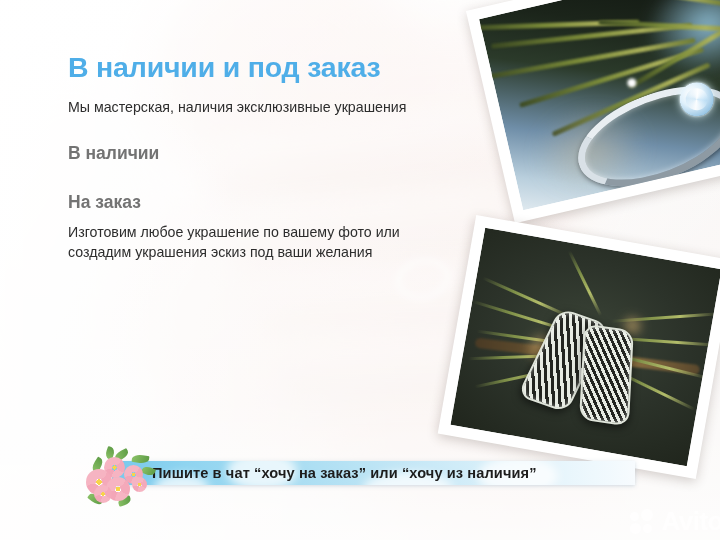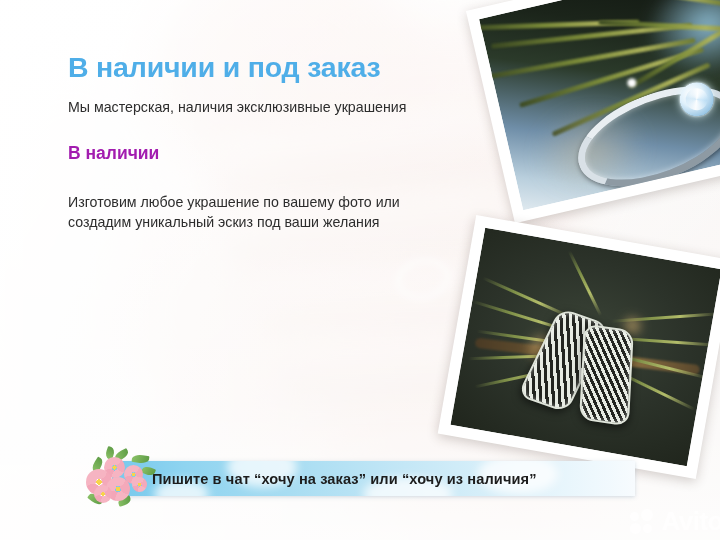--- a/index.html
+++ b/index.html
@@ -113,21 +113,21 @@
     color: #2d2d2d;
     line-height: 1.35;
   }
   .section {
     margin-top: 26px;
   }
   .section-head {
     margin: 0;
     font-size: 17.5px;
     font-weight: bold;
-    color: #a21caf;
+    color: #737373;
     line-height: 1.2;
   }
   .section-body {
     margin: 9px 0 0 0;
     font-size: 14.2px;
     color: #2d2d2d;
     line-height: 1.42;
     max-width: 398px;
   }
   .section.order { margin-top: 28px; }
@@ -272,21 +272,21 @@
     background: radial-gradient(circle, rgba(226,186,118,.75), rgba(200,150,80,0) 70%);
     filter: blur(5px);
   }
 
   
   .cta {
     position: absolute;
     left: 112px;
     top: 461px;
     width: 523px;
-    height: 35px;
+    height: 24px;
     background: linear-gradient(90deg,
         #76c8ec 0%,
         #8fd4f0 14%,
         #a8ddf2 34%,
         #c4e7f6 56%,
         #dcf1fa 76%,
         #eef8fd 92%,
         #f7fbfe 100%);
     display: flex;
     align-items: center;
@@ -451,21 +451,22 @@
   <div class="text-col">
     <h1 class="title">В наличии и под заказ</h1>
 
     <p class="subtitle">Мы мастерская, наличия эксклюзивные украшения</p>
 
     <div class="section in-stock">
       <h2 class="section-head">В наличии</h2>
     </div>
 
     <div class="section order">
-      <p class="section-body">Изготовим любое украшение по вашему фото или создадим уникальный эскиз под ваши желания</p>
+      <h2 class="section-head">На заказ</h2>
+      <p class="section-body">Изготовим любое украшение по вашему фото или создадим украшения эскиз под ваши желания</p>
     </div>
   </div>
 
   <div class="cta">
     <div class="cta-clouds">
       <span class="cloud" style="left:22%;top:-40%;width:70px;height:40px"></span>
       <span class="cloud" style="left:48%;top:45%;width:90px;height:34px"></span>
       <span class="cloud" style="left:70%;top:-20%;width:80px;height:40px"></span>
       <span class="cloud" style="left:8%;top:55%;width:55px;height:28px"></span>
     </div>

